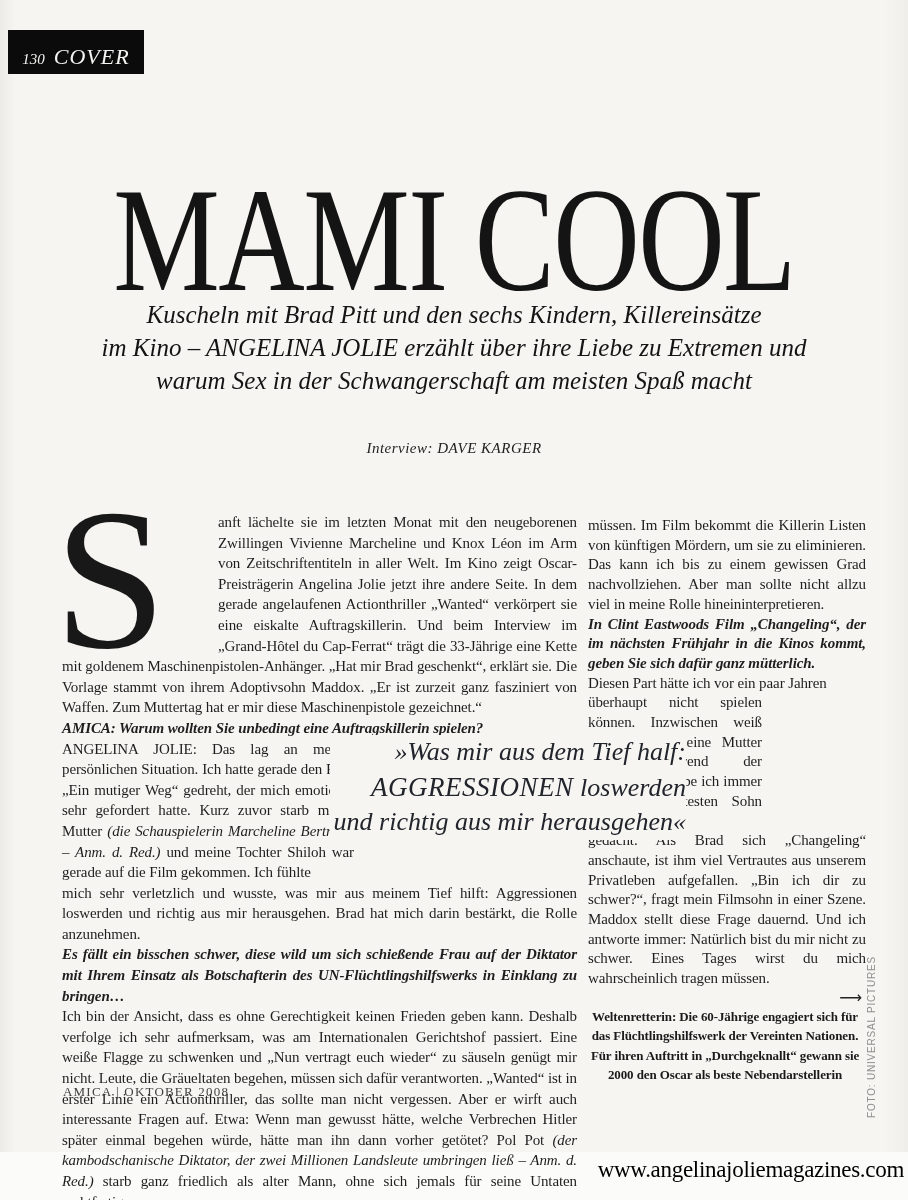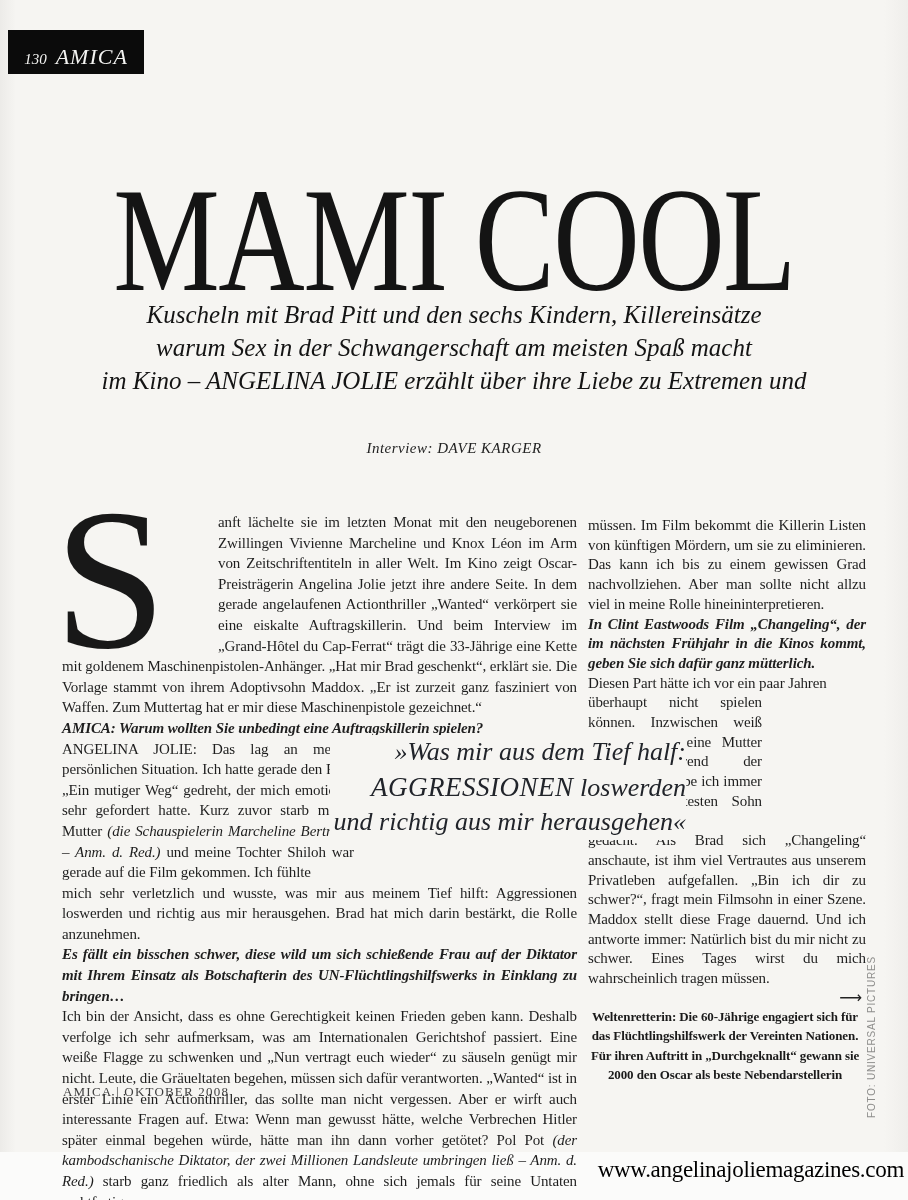--- a/index.html
+++ b/index.html
@@ -50,29 +50,29 @@
 </style>
 </head>
 <body>
 
 <div class="page">
 
   <div class="bottom-strip"></div>
 
   <div class="badge">
     <span class="num">130</span>
-    <span class="word">AMICA</span>
+    <span class="word">COVER</span>
   </div>
 
   <div class="headline">MAMI COOL</div>
 
   <div class="subtitle">
     <div>Kuscheln mit Brad Pitt und den sechs Kindern, Killereinsätze</div>
+    <div>im Kino – ANGELINA JOLIE erzählt über ihre Liebe zu Extremen und</div>
     <div>warum Sex in der Schwangerschaft am meisten Spaß macht</div>
-    <div>im Kino – ANGELINA JOLIE erzählt über ihre Liebe zu Extremen und</div>
   </div>
 
   <div class="byline">Interview: DAVE KARGER</div>
 
   <div class="col col-left">
     <p>
       <span class="dropcap-box">
           <span class="glyph">S</span>
         </span>
       <span>anft lächelte sie im letzten Monat mit den neugeborenen Zwillingen Vivienne Marcheline und Knox Léon im Arm von Zeitschriftentiteln in aller Welt. Im Kino zeigt Oscar-Preisträgerin Angelina Jolie jetzt ihre andere Seite. In dem gerade angelaufenen Actionthriller „Wanted“ verkörpert sie eine eiskalte Auftragskillerin. Und beim Interview im „Grand-Hôtel du Cap-Ferrat“ trägt die 33-Jährige eine Kette mit goldenem Maschinenpistolen-Anhänger. „Hat mir Brad geschenkt“, erklärt sie. Die Vorlage stammt von ihrem Adoptivsohn Maddox. „Er ist zurzeit ganz fasziniert von Waffen. Zum Muttertag hat er mir diese Maschinenpistole gezeichnet.“</span>

